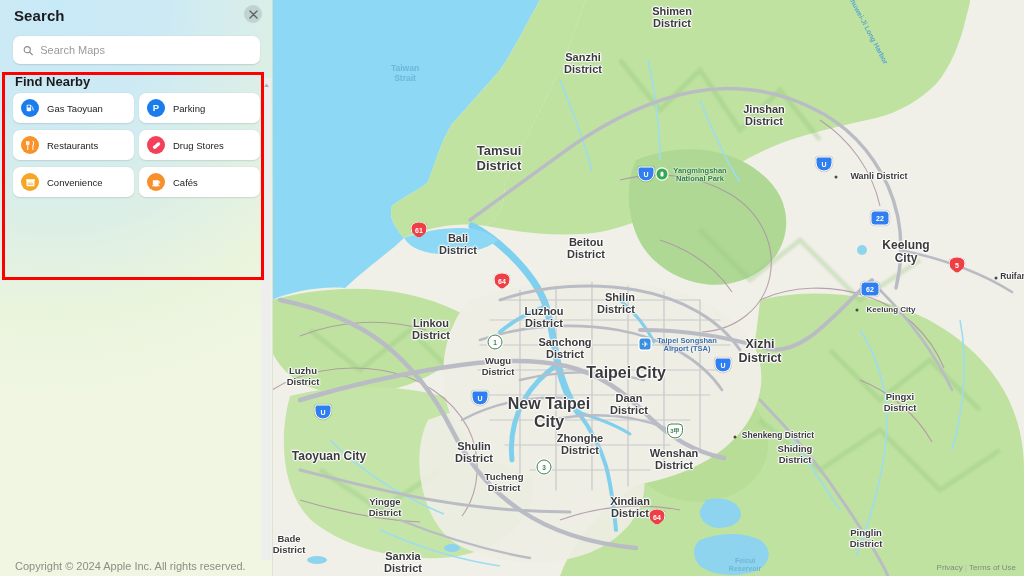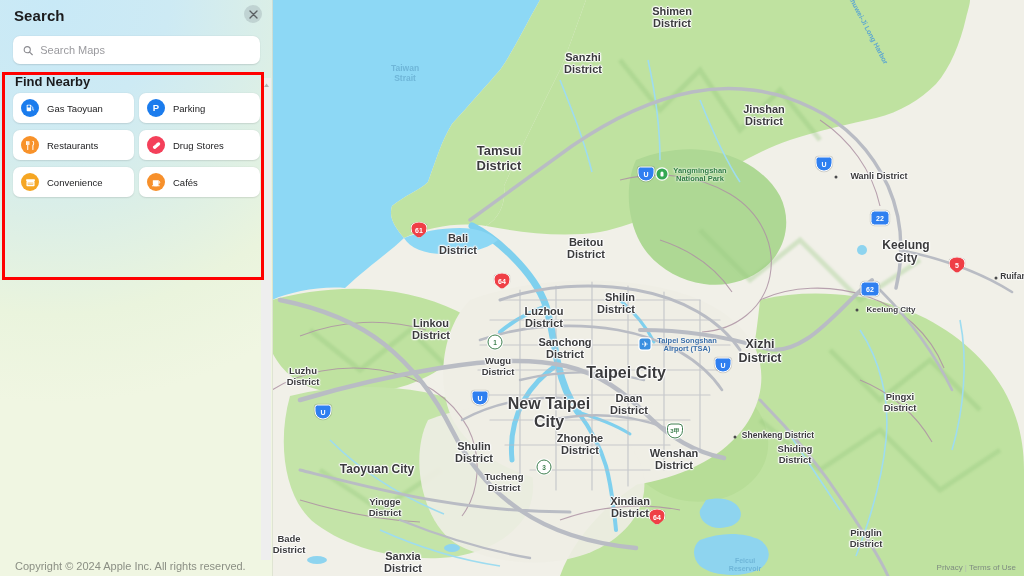--- a/index.html
+++ b/index.html
@@ -354,21 +354,21 @@
     </g>
   </svg>
 
   <div class="map-label lbl-water" style="left:405px;top:74px;">Taiwan
 Strait</div>
   <div class="map-label lbl-harbor" style="left:868px;top:30px;transform:translate(-50%,-50%) rotate(62deg);">Zhuwei-Ji Long Harbor</div>
 
   <div class="map-label lbl-city" style="left:626px;top:373px;">Taipei City</div>
   <div class="map-label lbl-city" style="left:549px;top:413px;">New Taipei
 City</div>
-  <div class="map-label lbl-city2" style="left:329px;top:470px;margin-left:48px;">Taoyuan City</div>
+  <div class="map-label lbl-city2" style="left:329px;top:457px;">Taoyuan City</div>
   <div class="map-label lbl-city2" style="left:906px;top:252px;">Keelung
 City</div>
 
   <div class="map-label lbl-dist" style="left:672px;top:17px;">Shimen
 District</div>
   <div class="map-label lbl-dist" style="left:583px;top:63px;">Sanzhi
 District</div>
   <div class="map-label lbl-dist" style="left:764px;top:115px;">Jinshan
 District</div>
   <div class="map-label lbl-dist" style="left:499px;top:159px;font-size:13px;">Tamsui

